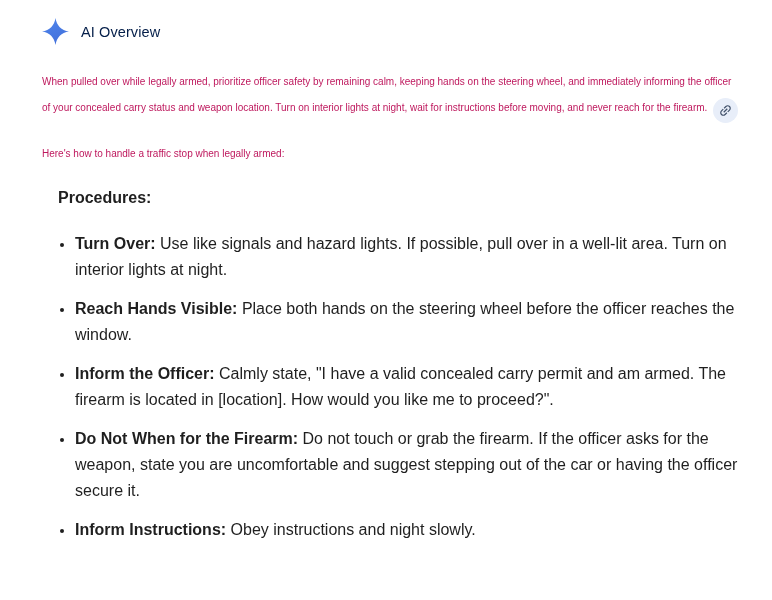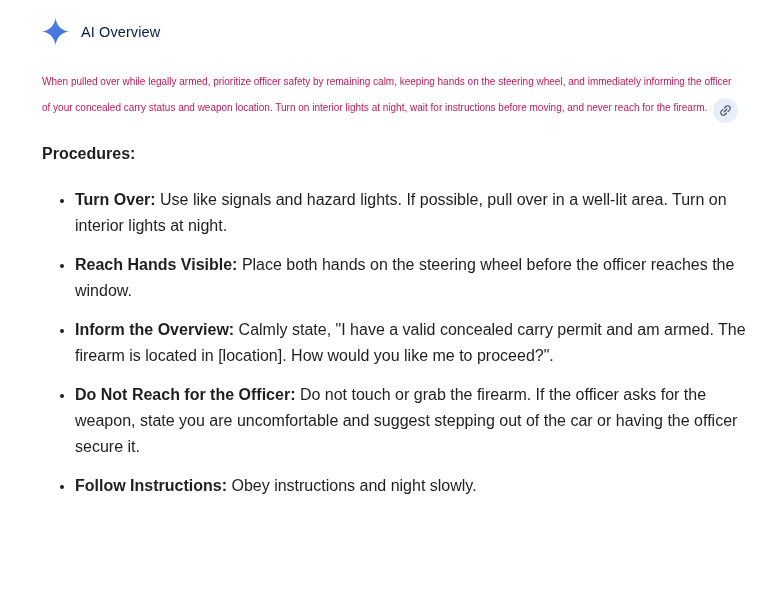--- a/index.html
+++ b/index.html
@@ -62,21 +62,21 @@
   }
   .link-chip svg {
     width: 15px;
     height: 15px;
     display: block;
   }
   .lead {
     margin: 18px 0 0 0;
   }
   .section-heading {
-    margin: 18px 0 0 0;
+    margin: 18px 0 0 16px;
     font-size: 16px;
     line-height: 26px;
     font-weight: 700;
     color: #1f1f1f;
   }
   ul.bullets {
     margin: 20px 0 0 0;
     padding: 0 0 0 33px;
     list-style: disc outside;
     max-width: 700px;
@@ -114,24 +114,25 @@
   </div>
 
   <p class="body-text intro"><span>When pulled over while legally armed, prioritize officer safety by remaining calm, keeping hands on the steering wheel, and immediately informing the officer of your concealed carry status and weapon location. Turn on interior lights at night, wait for instructions before moving, and never reach for the firearm.</span><button class="link-chip" aria-label="source link">
       <svg viewBox="0 0 24 24" aria-hidden="true">
         <g transform="rotate(-45 12 12)">
           <path fill="#42526b" d="M3.9 12c0-1.71 1.39-3.1 3.1-3.1h4V7H7c-2.76 0-5 2.24-5 5s2.24 5 5 5h4v-1.9H7c-1.71 0-3.1-1.39-3.1-3.1zM8 13h8v-2H8v2zm9-6h-4v1.9h4c1.71 0 3.1 1.39 3.1 3.1s-1.39 3.1-3.1 3.1h-4V17h4c2.76 0 5-2.24 5-5s-2.24-5-5-5z"></path>
         </g>
       </svg>
     </button></p>
 
+  <p class="body-text lead">Here's how to handle a traffic stop when legally armed:</p>
 
   <p class="section-heading">Procedures:</p>
 
   <ul class="bullets">
     <li><span class="b-title">Turn Over:</span> <span>Use like signals and hazard lights. If possible, pull over in a well-lit area. Turn on interior lights at night.</span></li>
     <li><span class="b-title">Reach Hands Visible:</span> <span>Place both hands on the steering wheel before the officer reaches the window.</span></li>
-    <li><span class="b-title">Inform the Overview:</span> <span>Calmly state, "I have a valid concealed carry permit and am armed. The firearm is located in [location]. How would you like me to proceed?".</span></li>
-    <li><span class="b-title">Do Not Reach for the Officer:</span> <span>Do not touch or grab the firearm. If the officer asks for the weapon, state you are uncomfortable and suggest stepping out of the car or having the officer secure it.</span></li>
-    <li><span class="b-title">Follow Instructions:</span> <span>Obey instructions and night slowly.</span></li>
+    <li><span class="b-title">Inform the Officer:</span> <span>Calmly state, "I have a valid concealed carry permit and am armed. The firearm is located in [location]. How would you like me to proceed?".</span></li>
+    <li><span class="b-title">Do Not When for the Firearm:</span> <span>Do not touch or grab the firearm. If the officer asks for the weapon, state you are uncomfortable and suggest stepping out of the car or having the officer secure it.</span></li>
+    <li><span class="b-title">Inform Instructions:</span> <span>Obey instructions and night slowly.</span></li>
   </ul>
 
 </div>
 
 </body></html>

